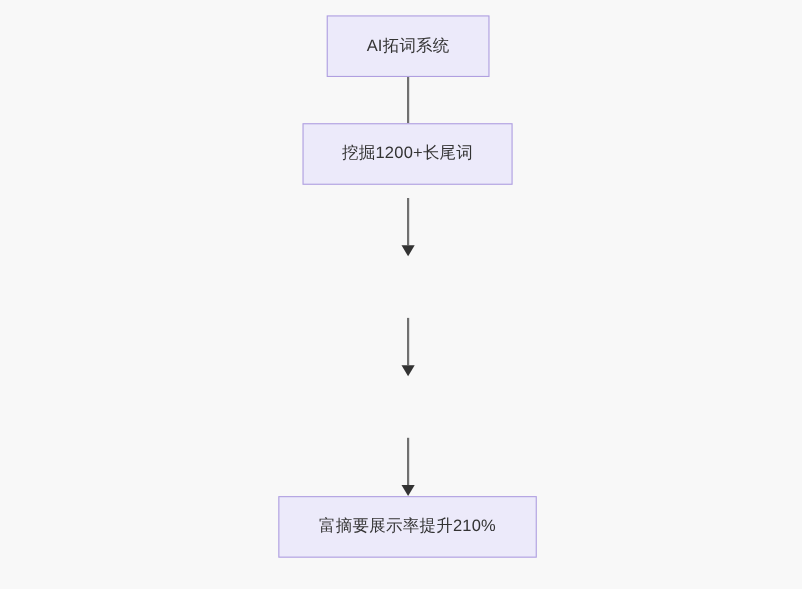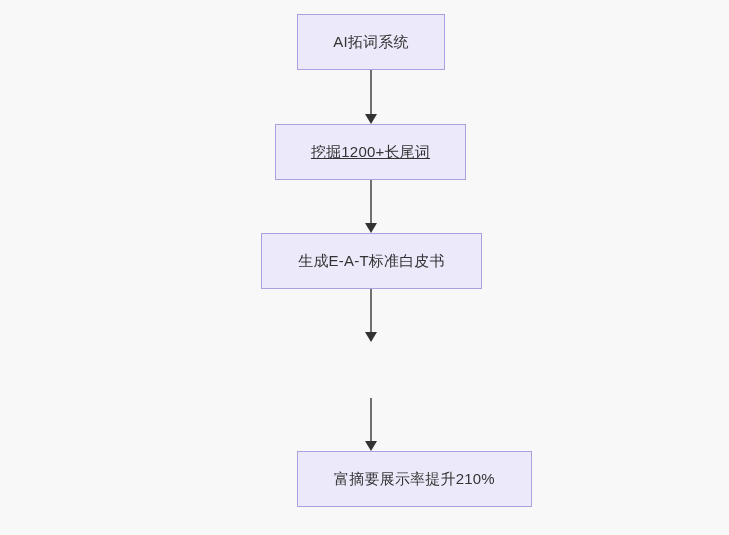--- a/index.html
+++ b/index.html
@@ -81,20 +81,19 @@
     <div class="head" style="top:43px;"></div>
   </div>
 
   <div class="connector" style="left:364px; top:398px; height:53px;">
     <div class="stem" style="height:43px;"></div>
     <div class="head" style="top:43px;"></div>
   </div>
 
   <div class="node" style="left:297px; top:14px; width:148px; height:56px;">AI拓词系统</div>
 
-  <div class="node" style="left:275px; top:124px; width:191px; height:56px;text-decoration:underline;">挖掘1200+长尾词</div>
-
-  <div class="node" style="left:261px; top:233px; width:221px; height:56px;">生成E-A-T标准白皮书</div>
+  <div class="node" style="left:275px; top:112px; width:191px; height:56px;">挖掘1200+长尾词</div>
 
 
-  <div class="node" style="left:253px; top:451px; width:235px; height:56px;margin-left:44px;">富摘要展示率提升210%</div>
+
+  <div class="node" style="left:253px; top:451px; width:235px; height:56px;">富摘要展示率提升210%</div>
 
 </div>
 
 </body></html>

